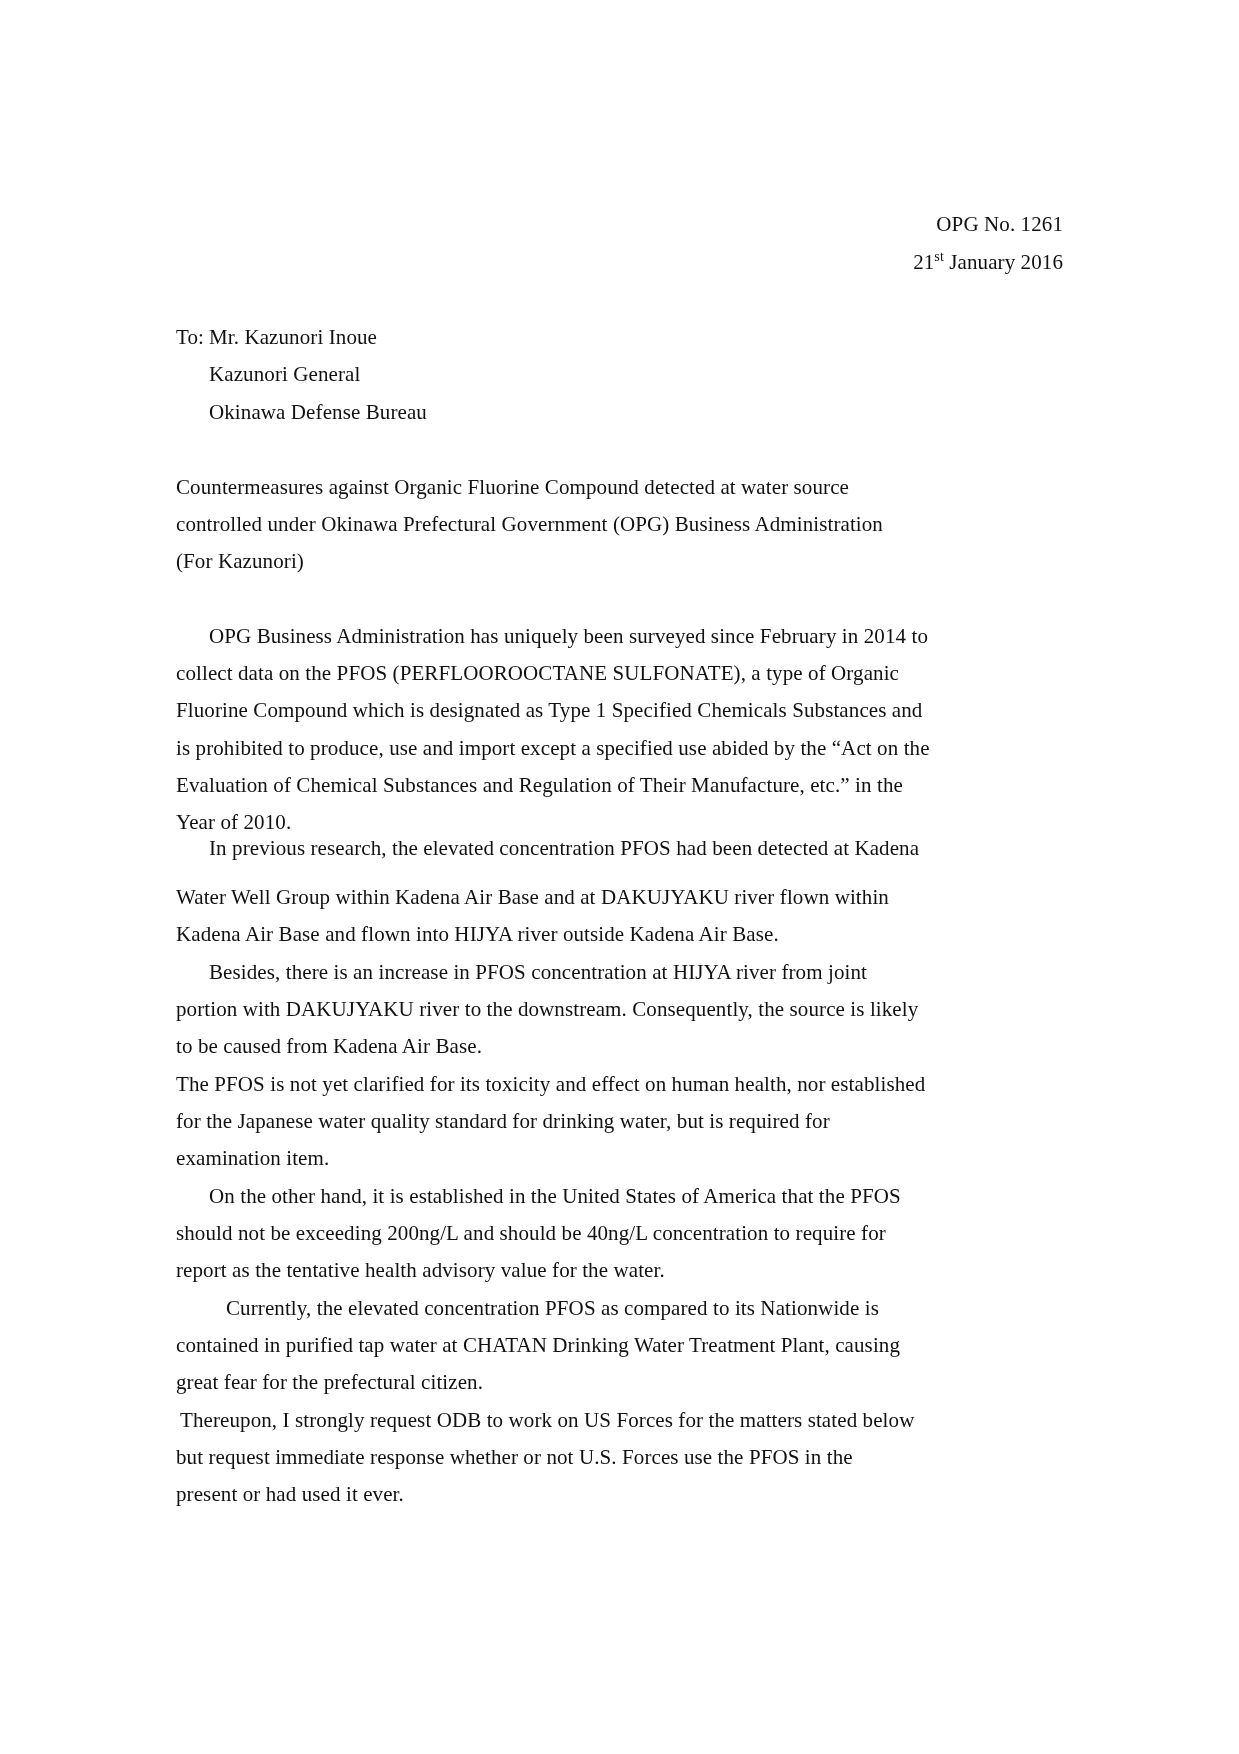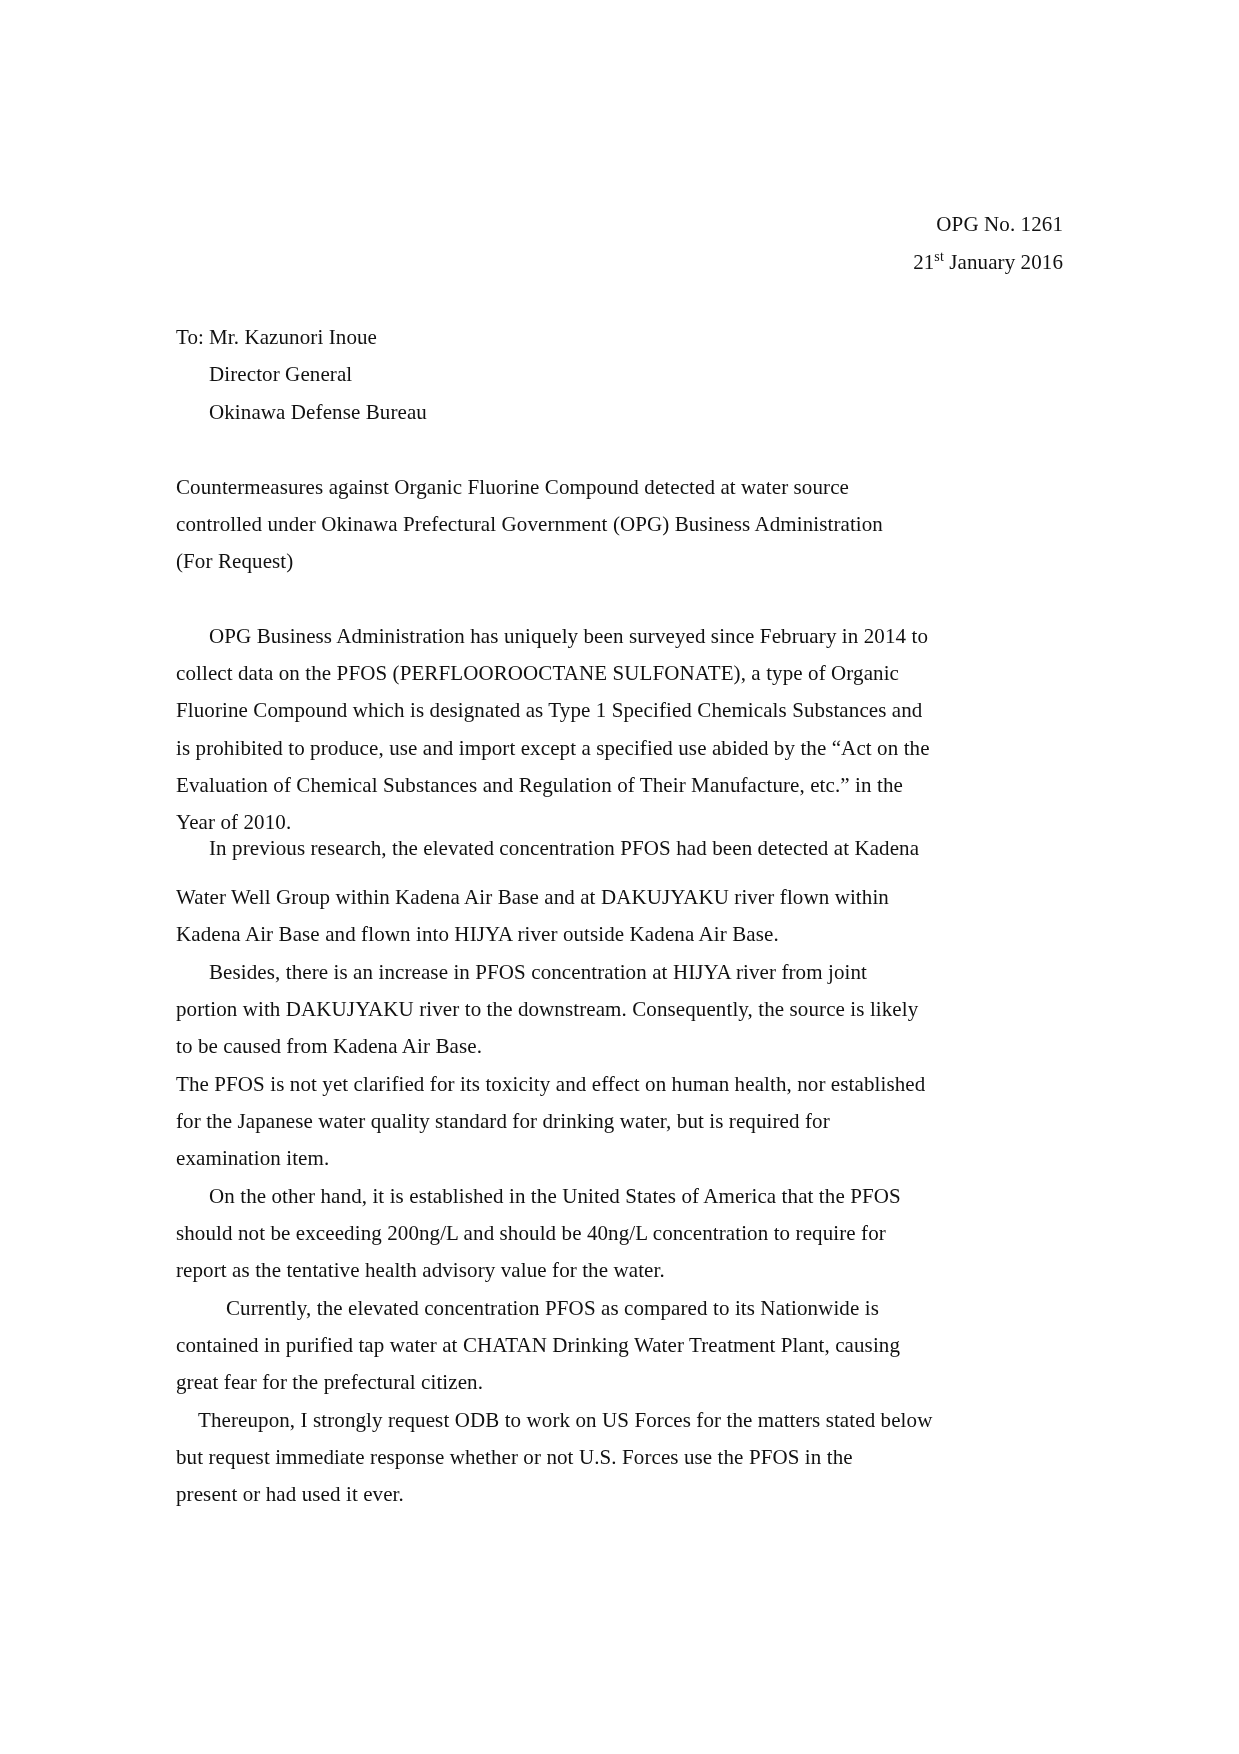--- a/index.html
+++ b/index.html
@@ -43,28 +43,28 @@
 <body>
 
 <div class="page">
 
   <div class="line right" style="top:212px;">OPG  No.  1261</div>
   <div class="line right" style="top:250px;"><span>21</span><sup class="ord">st</sup><span> January 2016</span></div>
 
   <div>
     <div class="line" style="left:176px; top:325px;">To:</div>
     <div class="line" style="left:209px; top:325px;">Mr. Kazunori Inoue</div>
-    <div class="line" style="left:209px; top:362px;">Director General</div>
+    <div class="line" style="left:209px; top:362px;">Kazunori General</div>
     <div class="line" style="left:209px; top:400px;">Okinawa Defense Bureau</div>
   </div>
 
   <div>
     <div class="line" style="left:176px; top:475px;">Countermeasures against Organic Fluorine Compound detected at water source</div>
     <div class="line" style="left:176px; top:512px;">controlled under Okinawa Prefectural Government (OPG) Business Administration</div>
-    <div class="line" style="left:176px; top:549px;">(For Request)</div>
+    <div class="line" style="left:176px; top:549px;">(For Kazunori)</div>
   </div>
 
   <div>
     <div class="line" style="left:209px; top:624px;">OPG Business Administration has uniquely been surveyed since February in 2014 to</div>
     <div class="line" style="left:176px; top:661px;">collect data on the PFOS (PERFLOOROOCTANE SULFONATE), a type of Organic</div>
     <div class="line" style="left:176px; top:698px;">Fluorine Compound which is designated as Type 1 Specified Chemicals Substances and</div>
     <div class="line" style="left:176px; top:736px;">is prohibited to produce, use and import except a specified use abided by the “Act on the</div>
     <div class="line" style="left:176px; top:773px;">Evaluation of Chemical Substances and Regulation of Their Manufacture, etc.” in the</div>
     <div class="line" style="left:176px; top:810px;">Year of 2010.</div>
     <div class="line" style="left:209px; top:836px;">In previous research, the elevated concentration PFOS had been detected at Kadena</div>
@@ -75,18 +75,18 @@
     <div class="line" style="left:176px; top:1034px;">to be caused from Kadena Air Base.</div>
     <div class="line" style="left:176px; top:1072px;">The PFOS is not yet clarified for its toxicity and effect on human health, nor established</div>
     <div class="line" style="left:176px; top:1109px;">for the Japanese water quality standard for drinking water, but is required for</div>
     <div class="line" style="left:176px; top:1146px;">examination item.</div>
     <div class="line" style="left:209px; top:1184px;">On the other hand, it is established in the United States of America that the PFOS</div>
     <div class="line" style="left:176px; top:1221px;">should not be exceeding 200ng/L and should be 40ng/L concentration to require for</div>
     <div class="line" style="left:176px; top:1258px;">report as the tentative health advisory value for the water.</div>
     <div class="line" style="left:198px; top:1296px;margin-left:28px;">Currently, the elevated concentration PFOS as compared to its Nationwide is</div>
     <div class="line" style="left:176px; top:1333px;">contained in purified tap water at CHATAN Drinking Water Treatment Plant, causing</div>
     <div class="line" style="left:176px; top:1370px;">great fear for the prefectural citizen.</div>
-    <div class="line" style="left:198px; top:1408px;">Thereupon, I strongly request ODB to work on US Forces for the matters stated below</div>
+    <div class="line" style="left:180px; top:1408px;">Thereupon, I strongly request ODB to work on US Forces for the matters stated below</div>
     <div class="line" style="left:176px; top:1445px;">but request immediate response whether or not U.S. Forces use the PFOS in the</div>
     <div class="line" style="left:176px; top:1482px;">present or had used it ever.</div>
   </div>
 
 </div>
 
 </body></html>

